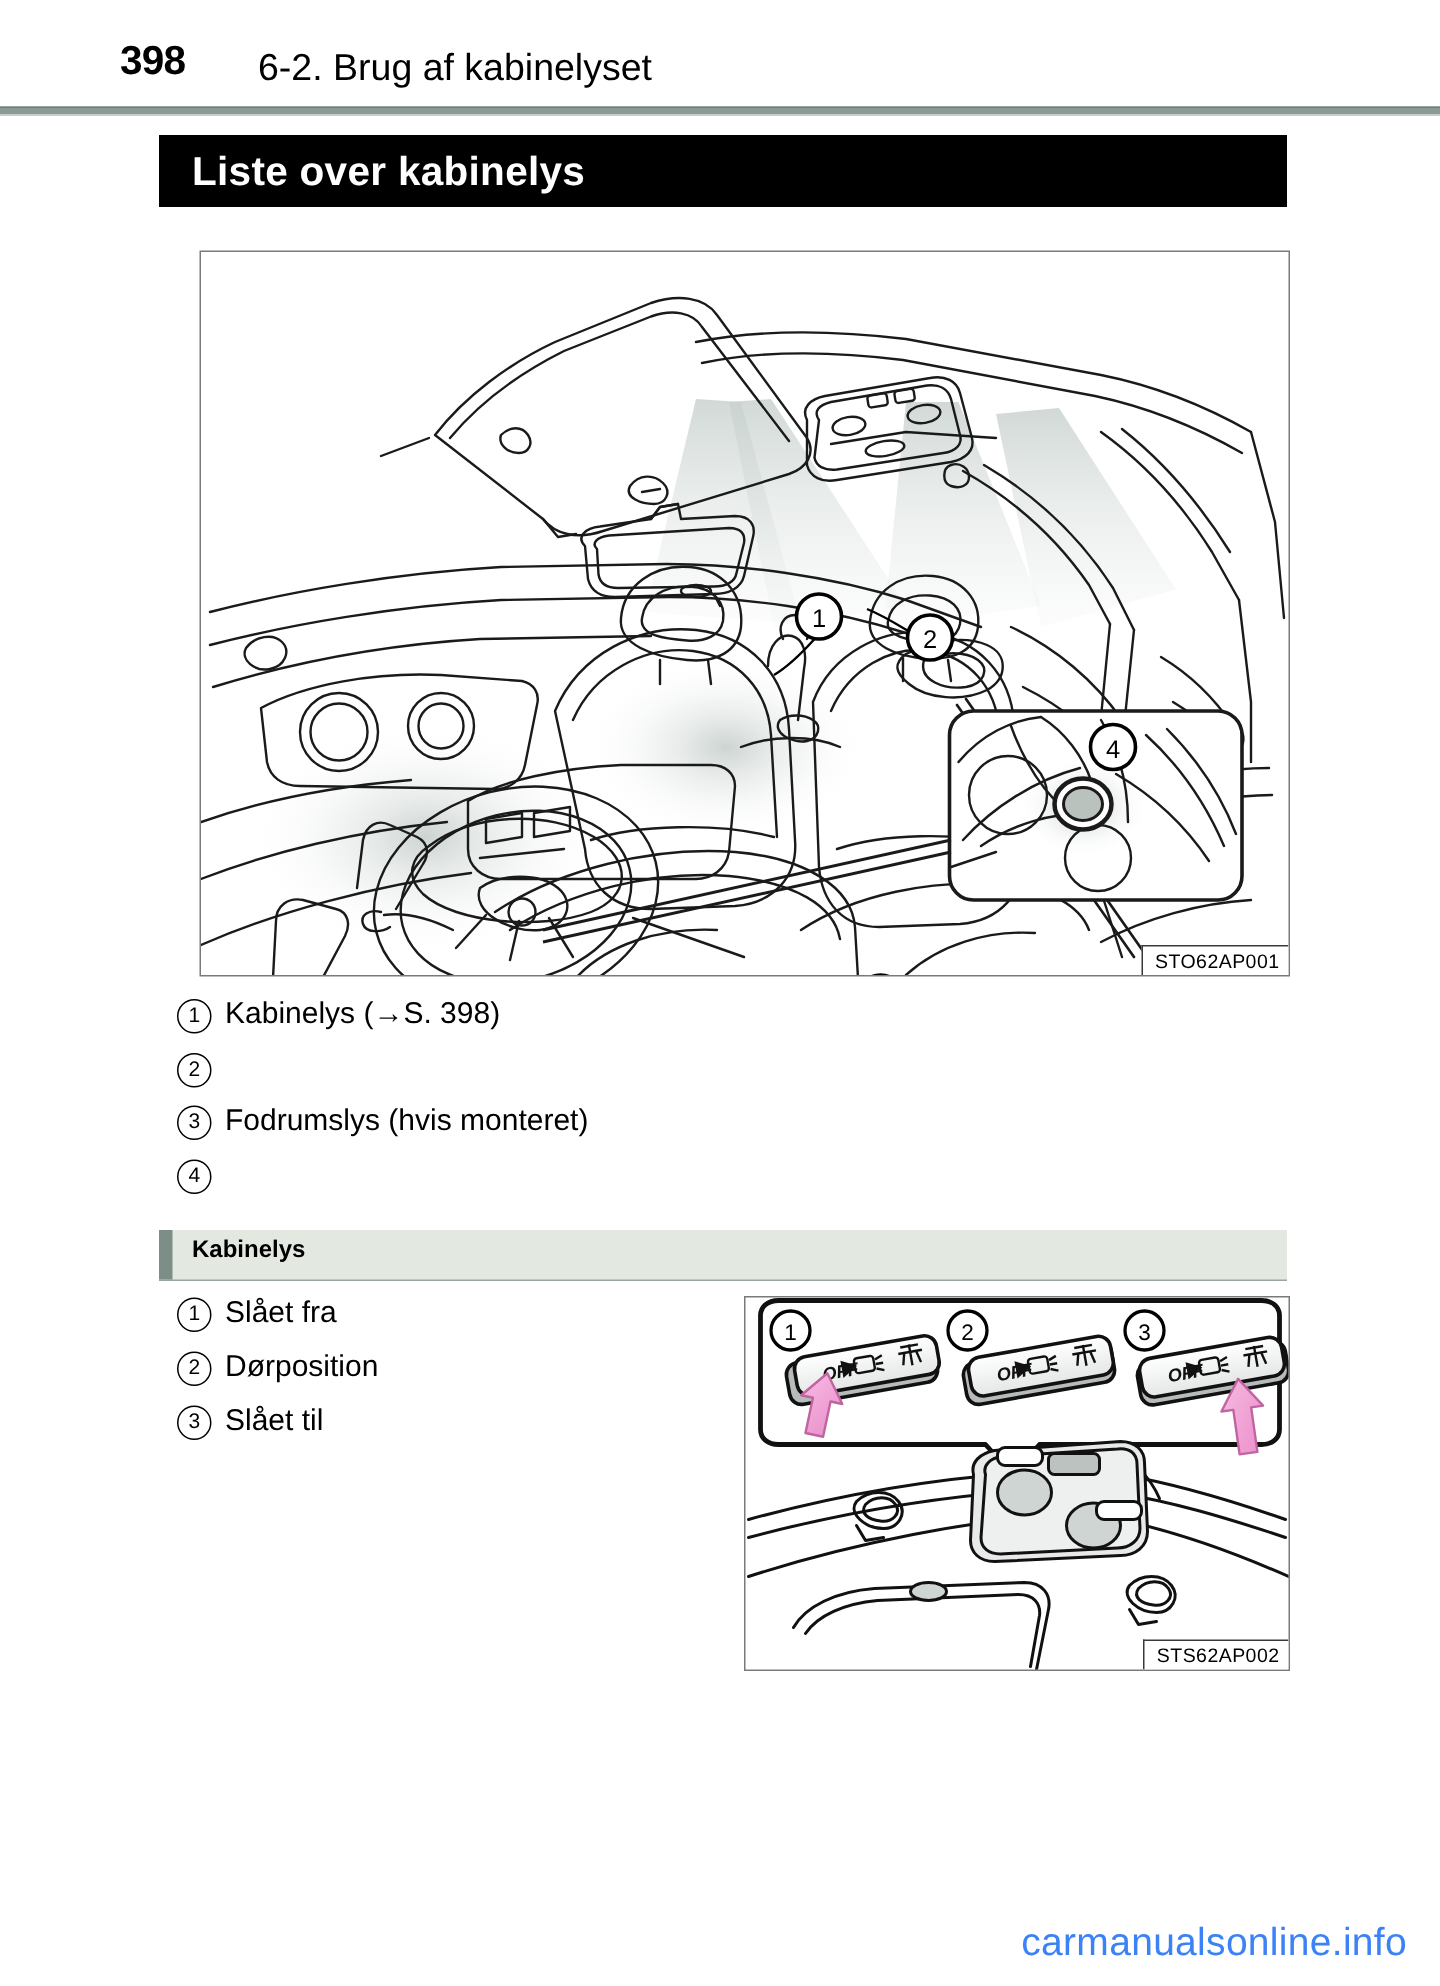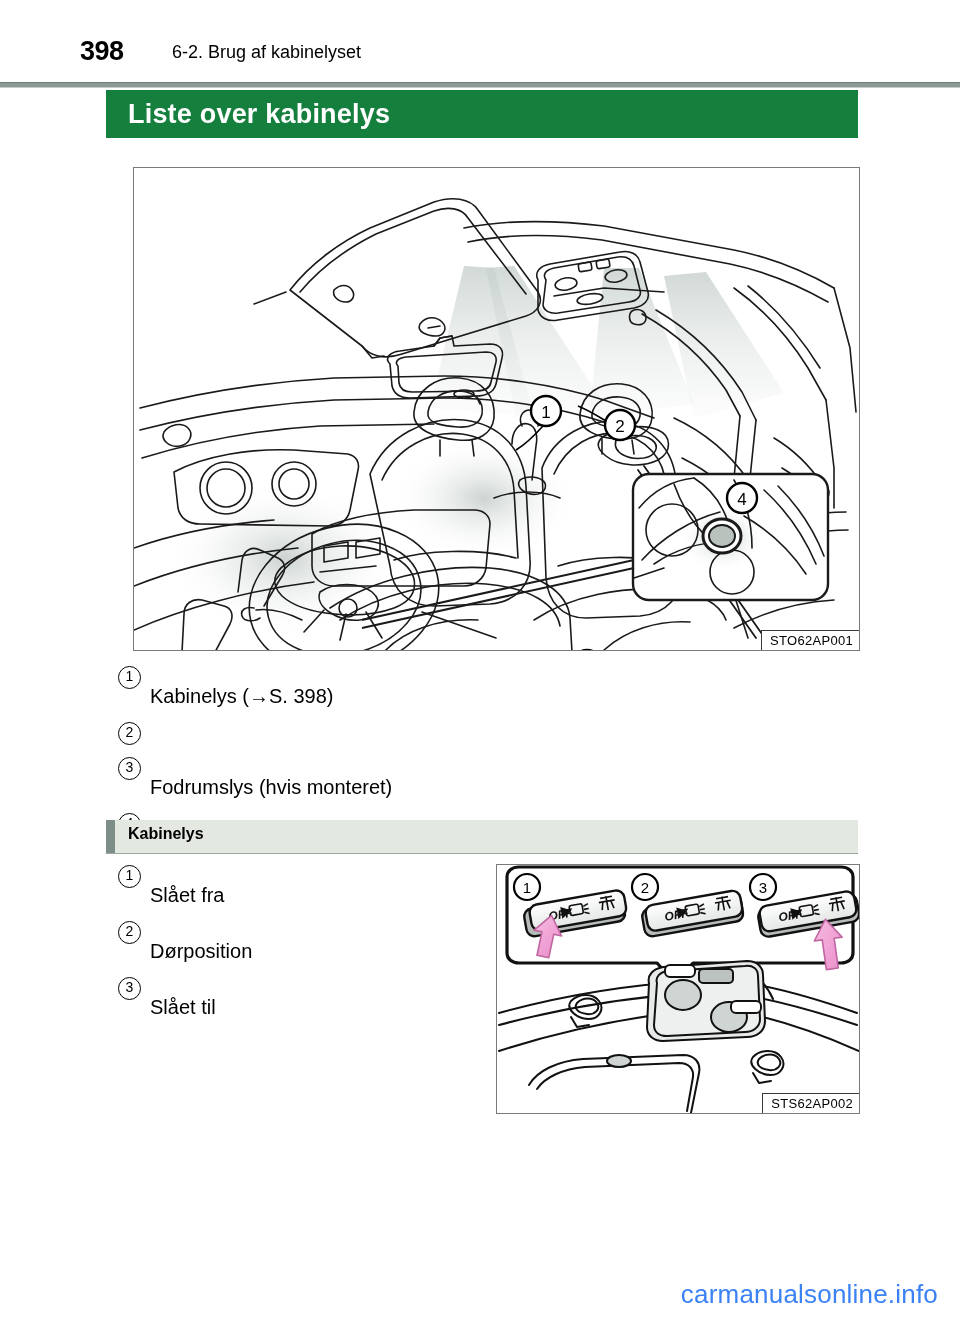--- a/index.html
+++ b/index.html
@@ -13,58 +13,58 @@
     position: relative;
     font-family: "Liberation Sans", sans-serif;
     color: #000000;
     overflow: hidden;
   }
 
   
   .page-header {
     position: absolute;
     left: 0;
-    top: 36px;
+    top: 25px;
     width: 776px;
     height: 50px;
   }
   .page-number {
     position: absolute;
     left: 80px;
     top: 0px;
     font-size: 27px;
     font-weight: bold;
     letter-spacing: -0.5px;
   }
   .header-title {
     position: absolute;
     left: 172px;
     top: 6px;
-    font-size: 18px;
+    font-size: 25px;
     font-weight: normal;
   }
   .header-rule {
     position: absolute;
     left: 0px;
     top: 46px;
     width: 960px;
     height: 4px;
     background: #8b9a94;
     border-top: 1px solid #6d7f78;
     border-bottom: 1px solid #c7cfcc;
   }
 
   
   .section-banner {
     position: absolute;
     left: 106px;
     top: 90px;
     width: 752px;
     height: 48px;
-    background: #15803d;
+    background: #000000;
   }
   .section-banner-text {
     position: absolute;
     left: 22px;
     top: 9px;
     color: #ffffff;
     font-size: 27px;
     font-weight: bold;
     letter-spacing: 0.2px;
   }
@@ -135,21 +135,20 @@
     font-size: 14px;
     line-height: 19px;
     text-align: center;
     margin-top: 3px;
     margin-right: 9px;
     font-family: "Liberation Sans", sans-serif;
   }
   .num-text {
     font-size: 20px;
     line-height: 27px;
-    margin-top: 20px;
   }
 
   
   .subsection {
     position: absolute;
     left: 106px;
     top: 820px;
     width: 752px;
     height: 34px;
     background: #e3e9e0;

